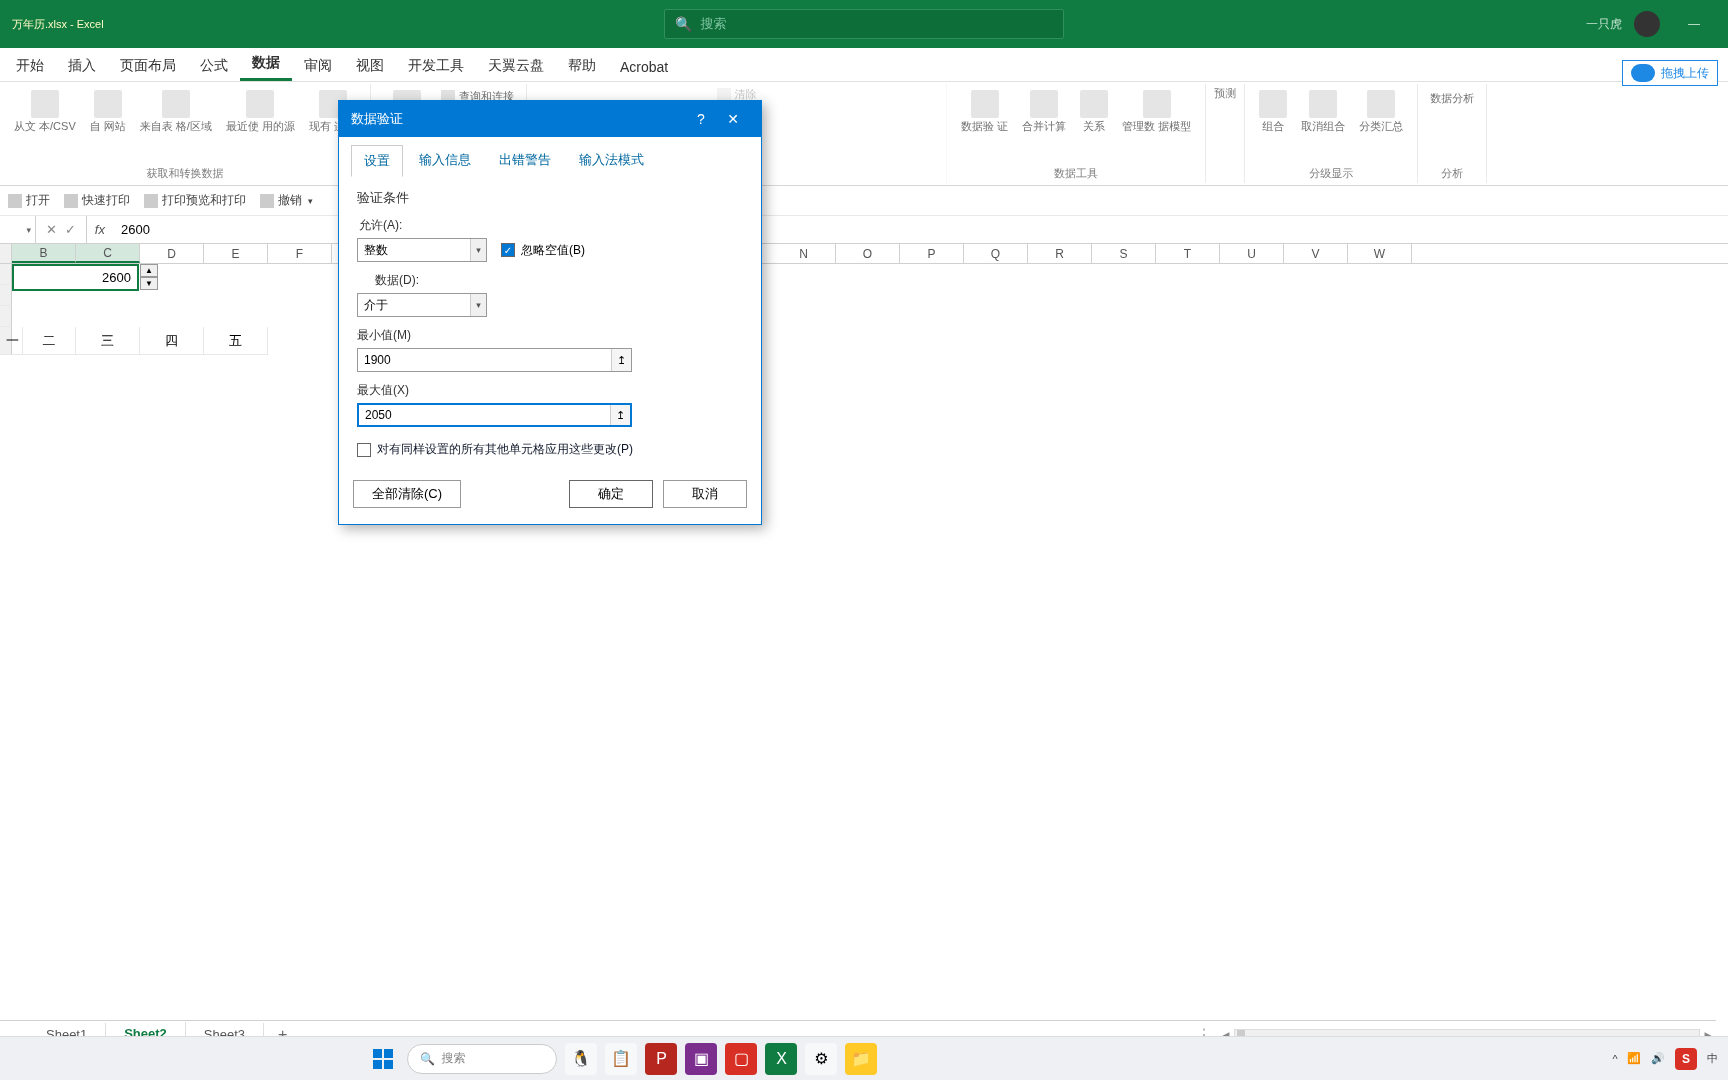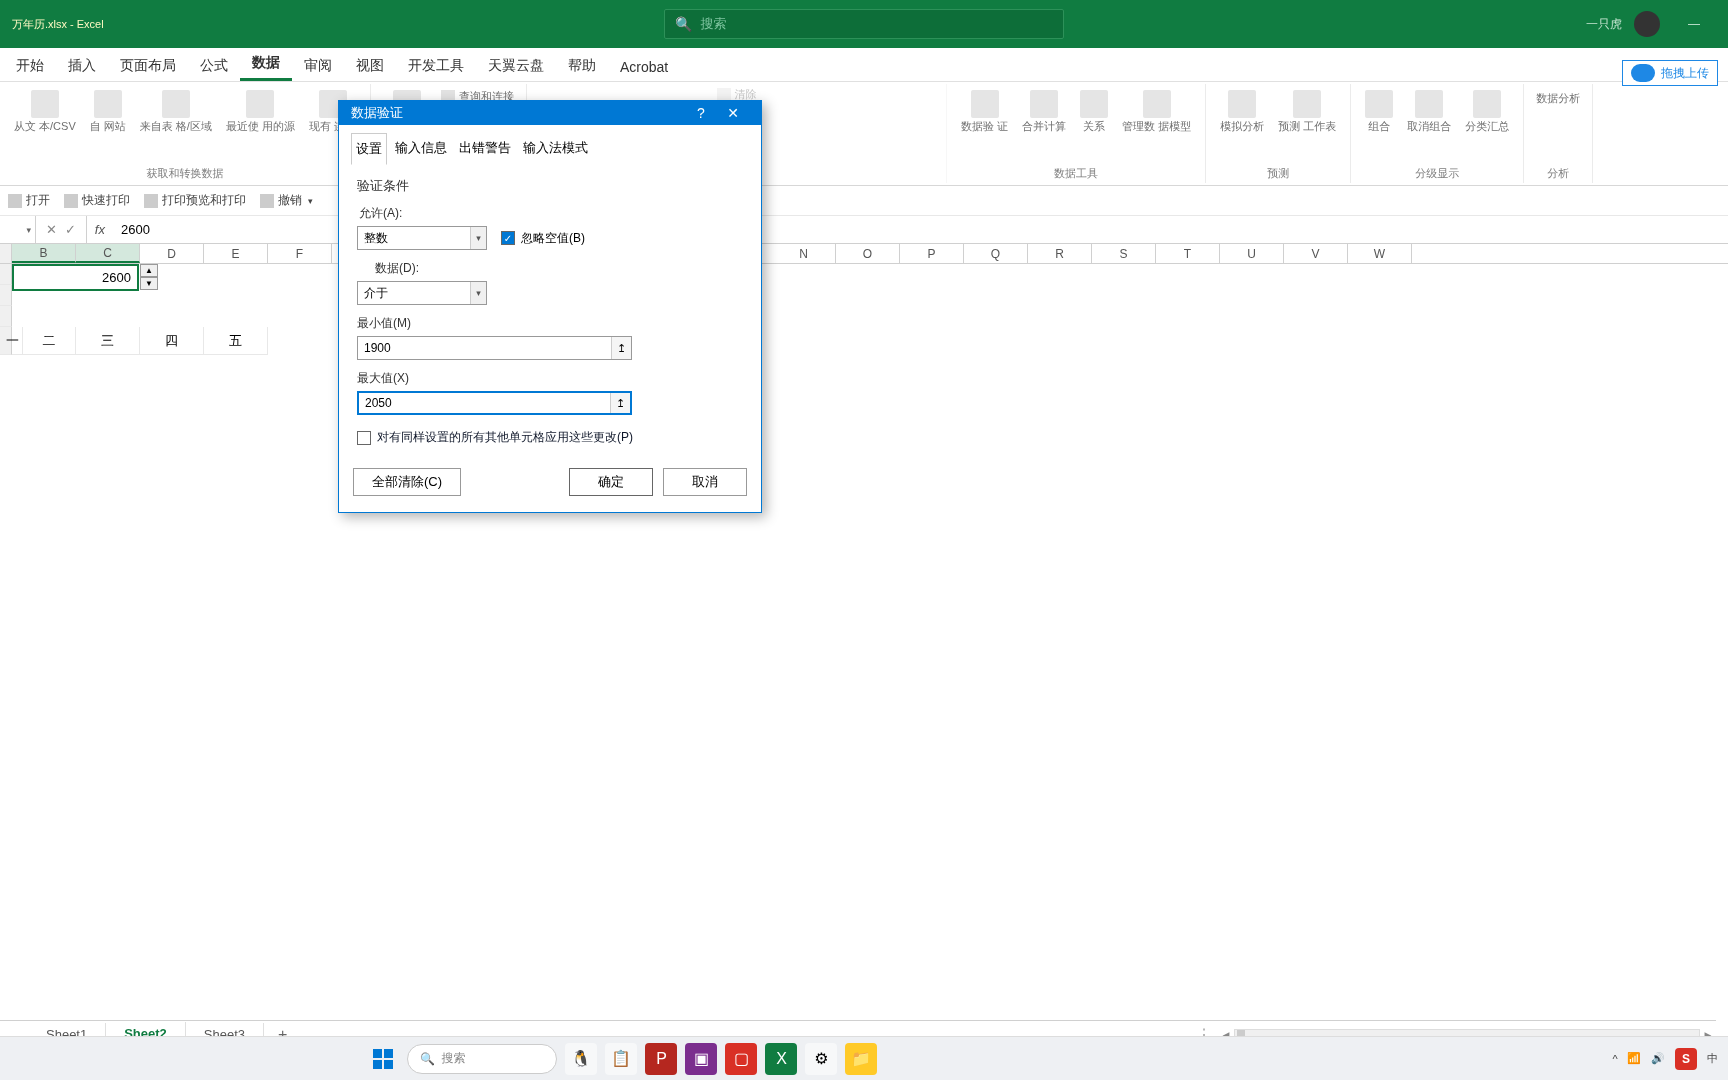--- a/index.html
+++ b/index.html
@@ -62,25 +62,25 @@
     .row-header { width: 12px; background: #f0f0f0; border-right: 1px solid #d0d0d0; border-bottom: 1px solid #e8e8e8; font-size: 11px; display: flex; align-items: center; justify-content: center; }
     .cell { width: 64px; border-right: 1px solid #e8e8e8; border-bottom: 1px solid #e8e8e8; font-size: 13px; display: flex; align-items: center; padding: 0 4px; justify-content: flex-end; }
     .cell.text { justify-content: center; }
     
     .selected-cell { position: absolute; border: 2px solid #107c41; background: #fff; display: flex; align-items: center; justify-content: flex-end; padding-right: 6px; font-size: 13px; }
     .spinner { position: absolute; width: 18px; display: flex; flex-direction: column; }
     .spinner .sp { height: 13px; background: #f0f0f0; border: 1px solid #999; display: flex; align-items: center; justify-content: center; font-size: 8px; }
     
     
     .dialog { position: absolute; left: 338px; top: 100px; width: 424px; background: #fff; border: 1px solid #0078d4; box-shadow: 4px 4px 12px rgba(0,0,0,0.3); }
-    .dialog-title { background: #0078d4; color: #fff; height: 24px; display: flex; align-items: center; padding: 0 12px; font-size: 13px; }
+    .dialog-title { background: #0078d4; color: #fff; height: 36px; display: flex; align-items: center; padding: 0 12px; font-size: 13px; }
     .dialog-title .spacer { flex: 1; }
     .dialog-title .tbtn { width: 32px; text-align: center; font-size: 14px; cursor: pointer; }
     .dialog-tabs { display: flex; padding: 8px 12px 0; gap: 4px; }
-    .dialog-tab { padding: 6px 4px; font-size: 13px; color: #000000; cursor: pointer; }
+    .dialog-tab { padding: 6px 12px; font-size: 13px; color: #0369a1; cursor: pointer; }
     .dialog-tab.active { background: #fff; border: 1px solid #ccc; border-bottom: 1px solid #fff; }
     .dialog-body { padding: 12px 18px; }
     .dlg-section { font-size: 13px; color: #333; margin-bottom: 10px; }
     .dlg-row { display: flex; align-items: center; gap: 14px; margin-bottom: 10px; }
     .dlg-label { font-size: 12px; color: #333; margin-bottom: 4px; }
     .dlg-select { width: 130px; height: 24px; border: 1px solid #999; font-size: 12px; padding: 0 6px; display: flex; align-items: center; justify-content: space-between; background: #fff; }
     .dlg-select .arrow { font-size: 9px; color: #555; background: #f0f0f0; width: 16px; height: 22px; display: flex; align-items: center; justify-content: center; border-left: 1px solid #ccc; margin-right: -6px; }
     .dlg-checkbox { display: flex; align-items: center; gap: 6px; font-size: 12px; }
     .dlg-checkbox .box { width: 14px; height: 14px; border: 1px solid #666; background: #0078d4; color: #fff; font-size: 10px; display: flex; align-items: center; justify-content: center; }
     .dlg-input-wrap { display: flex; align-items: center; width: 275px; height: 24px; border: 1px solid #999; }
@@ -227,31 +227,20 @@
         </div>
       <div class="ribbon-btn">
           <div class="icon"></div>
           <span class="label">管理数
 据模型</span>
         </div>
     </div>
     <div class="ribbon-group-label">数据工具</div>
   </div>
   <div class="ribbon-group">
-    <div class="items">
-      <div class="ribbon-btn">
-          <div class="icon"></div>
-          <span class="label">模拟分析</span>
-        </div>
-      <div class="ribbon-btn">
-          <div class="icon"></div>
-          <span class="label">预测
-工作表</span>
-        </div>
-    </div>
     <div class="ribbon-group-label">预测</div>
   </div>
   <div class="ribbon-group">
     <div class="items">
       <div class="ribbon-btn">
           <div class="icon"></div>
           <span class="label">组合</span>
         </div>
       <div class="ribbon-btn">
           <div class="icon"></div>

